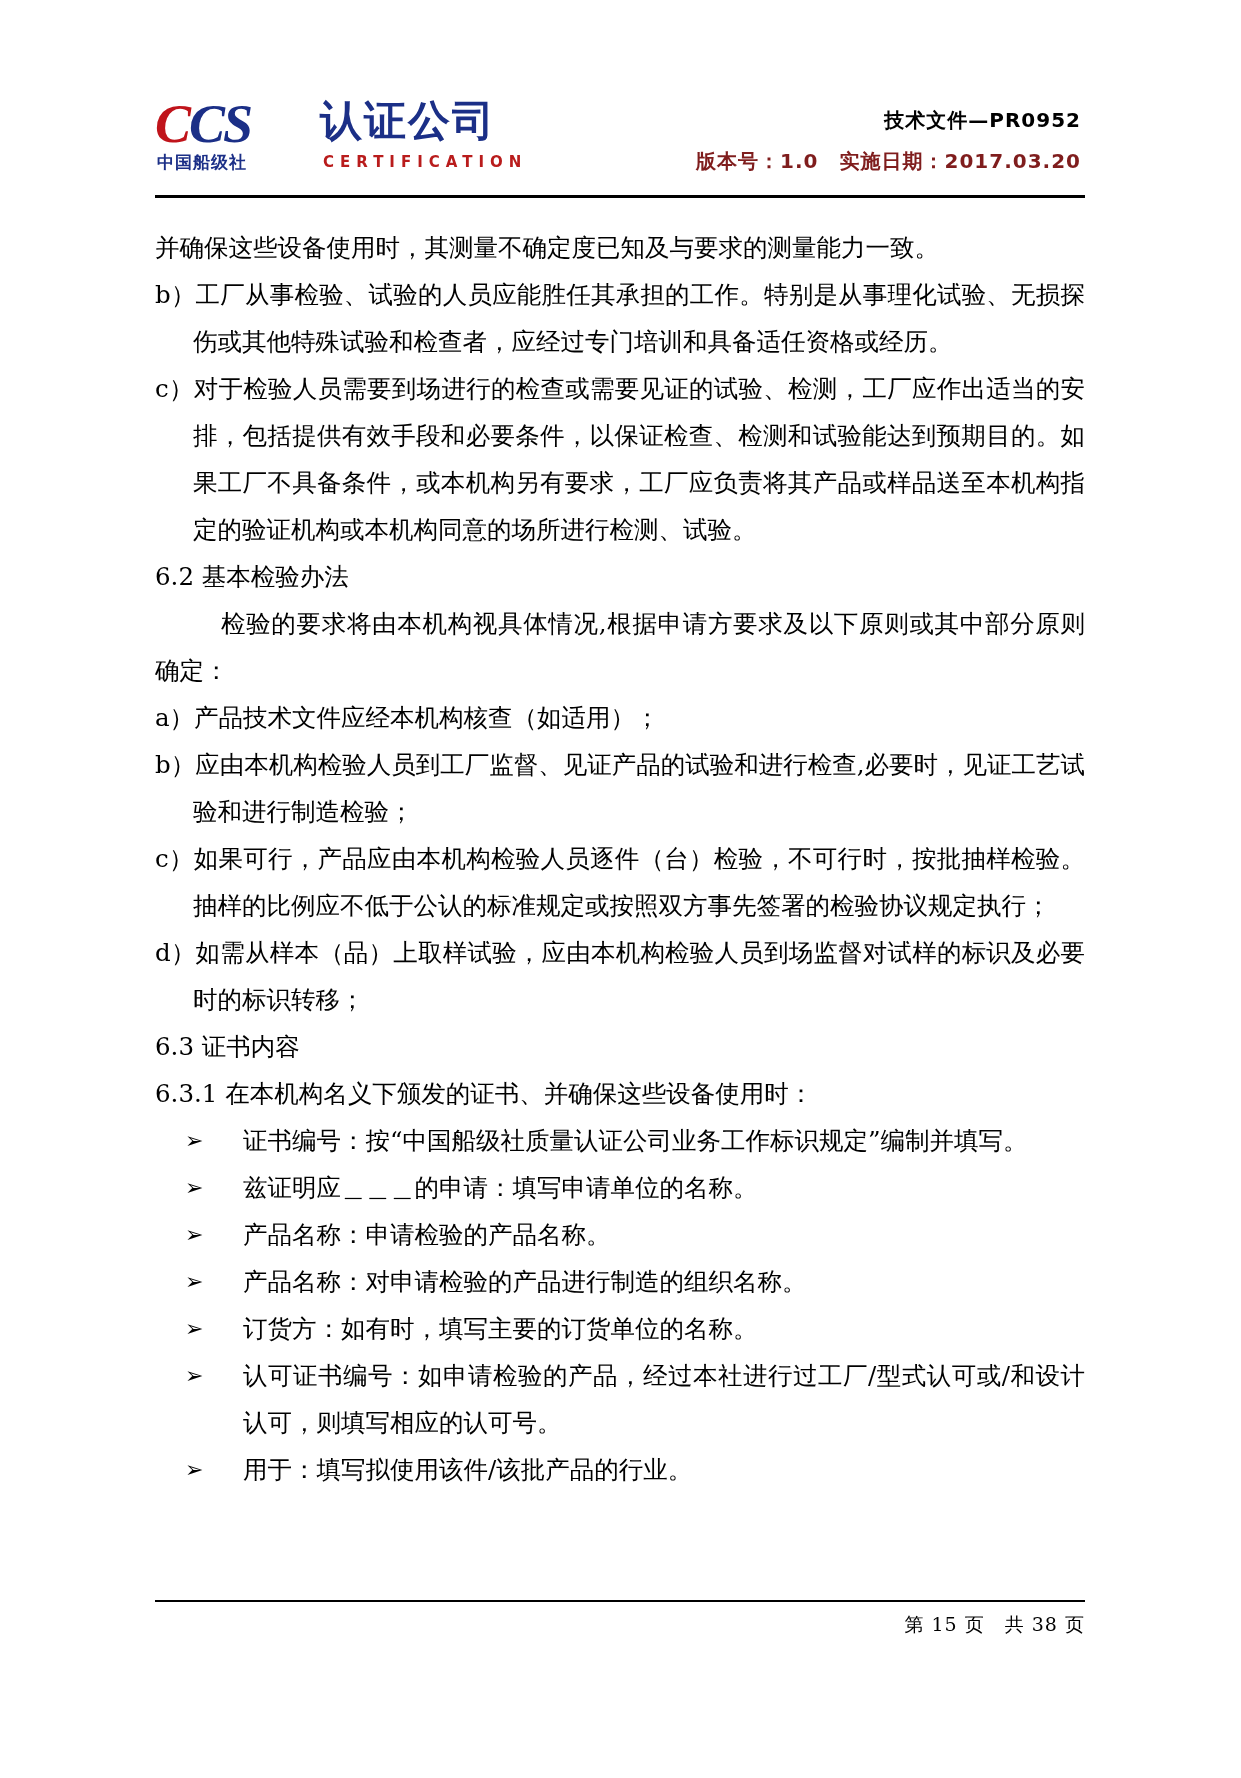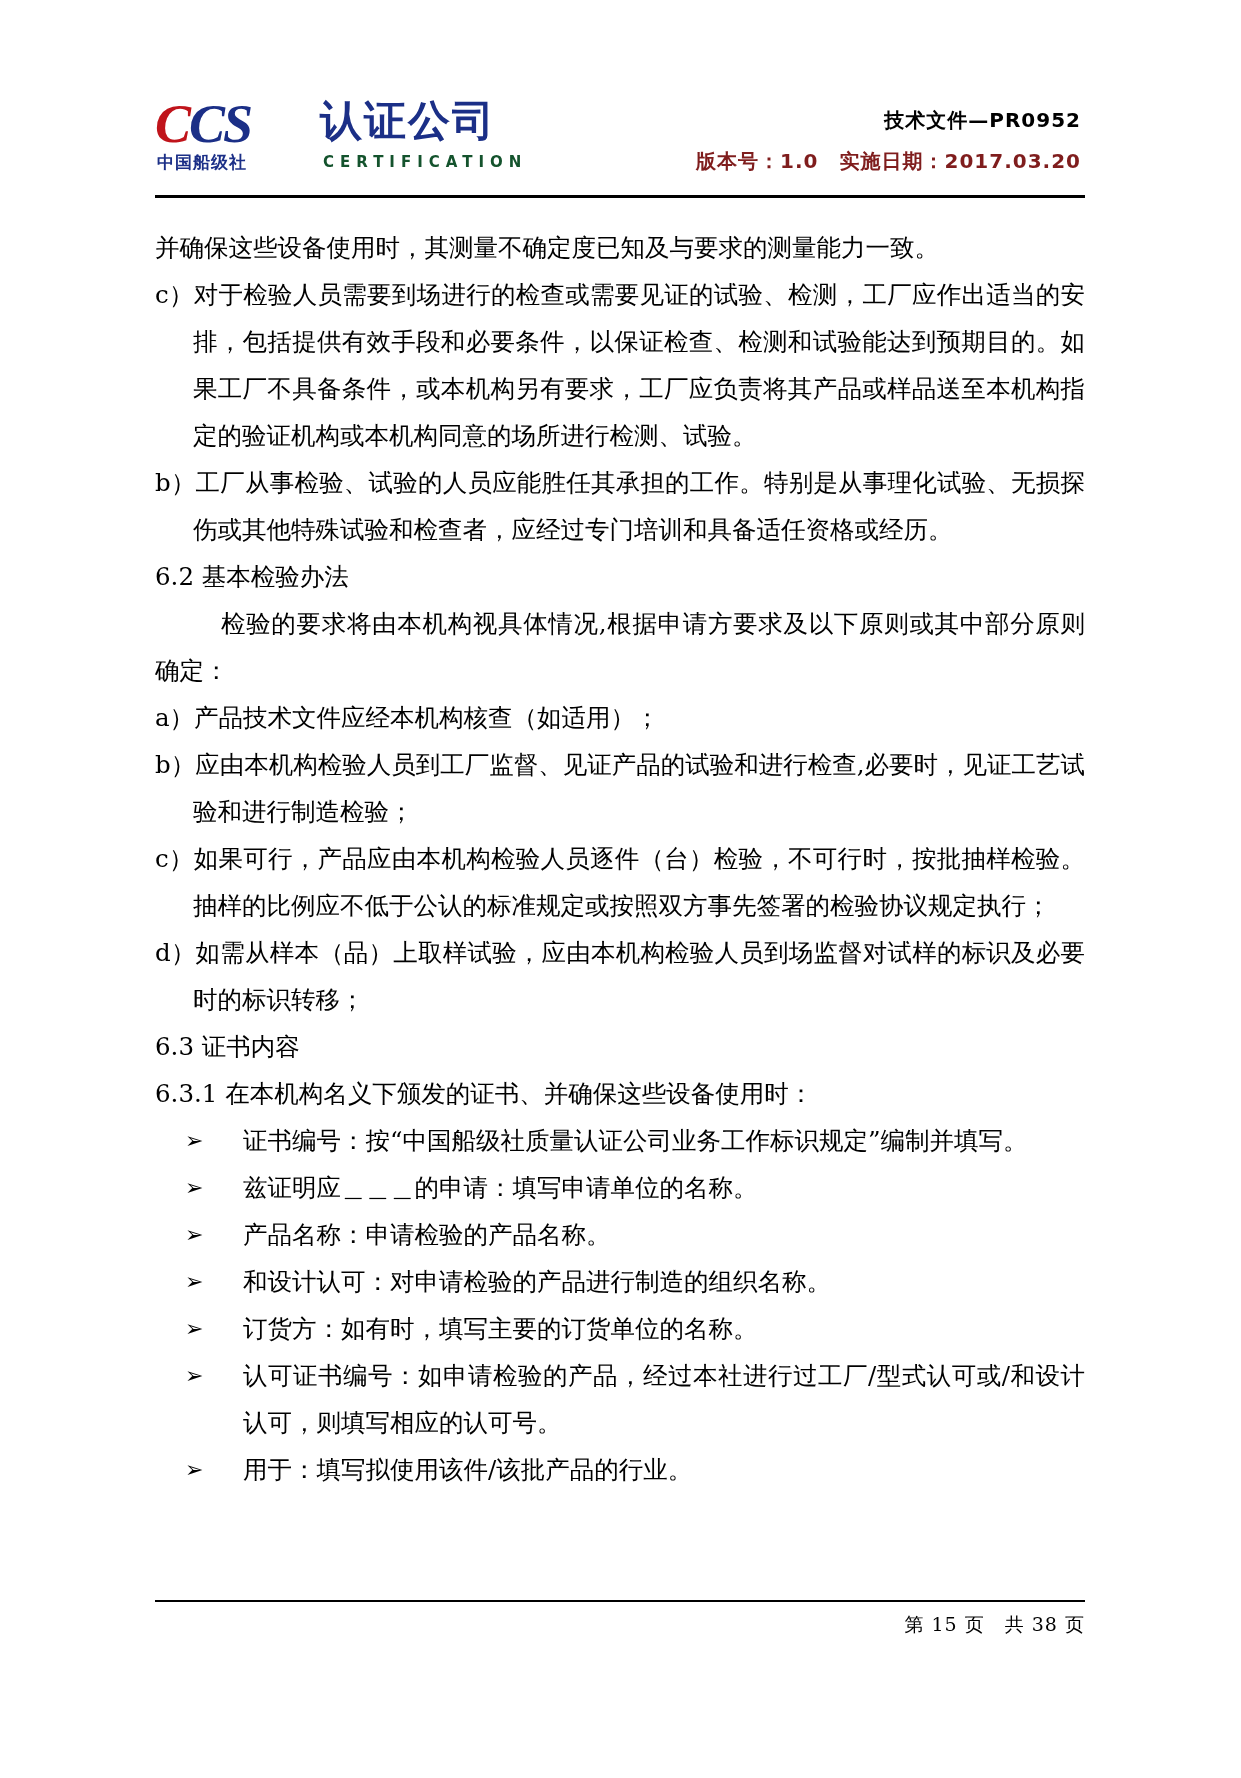--- a/index.html
+++ b/index.html
@@ -69,21 +69,21 @@
     letter-spacing: 2px;
     line-height: 1.05;
   }
   .logo-cert {
     position: absolute;
     left: 168px;
     top: 58px;
     font-family: "DejaVu Sans", sans-serif;
     font-size: 15px;
     font-weight: bold;
-    color: #14532d;
+    color: #b91c1c;
     letter-spacing: 6px;
   }
   .header-right {
     text-align: right;
     padding-top: 12px;
     margin-right: 4px;
   }
   .doc-code {
     font-family: "DejaVu Sans", sans-serif;
     font-size: 20px;
@@ -181,39 +181,39 @@
       <div class="header-right">
         <div class="doc-code">技术文件—PR0952</div>
         <div class="doc-version">版本号：1.0　实施日期：2017.03.20</div>
       </div>
     </div>
     <div class="header-rule"></div>
 
     <div class="body-text">
 
       <p class="p">并确保这些设备使用时，其测量不确定度已知及与要求的测量能力一致。</p>
+      <p class="p indent-hang">b）工厂从事检验、试验的人员应能胜任其承担的工作。特别是从事理化试验、无损探伤或其他特殊试验和检查者，应经过专门培训和具备适任资格或经历。</p>
       <p class="p indent-hang">c）对于检验人员需要到场进行的检查或需要见证的试验、检测，工厂应作出适当的安排，包括提供有效手段和必要条件，以保证检查、检测和试验能达到预期目的。如果工厂不具备条件，或本机构另有要求，工厂应负责将其产品或样品送至本机构指定的验证机构或本机构同意的场所进行检测、试验。</p>
-      <p class="p indent-hang">b）工厂从事检验、试验的人员应能胜任其承担的工作。特别是从事理化试验、无损探伤或其他特殊试验和检查者，应经过专门培训和具备适任资格或经历。</p>
 
       <p class="p">6.2 基本检验办法</p>
       <p class="p indent-first">检验的要求将由本机构视具体情况,根据申请方要求及以下原则或其中部分原则确定：</p>
 
       <p class="p indent-hang">a）产品技术文件应经本机构核查（如适用）；</p>
       <p class="p indent-hang">b）应由本机构检验人员到工厂监督、见证产品的试验和进行检查,必要时，见证工艺试验和进行制造检验；</p>
       <p class="p indent-hang">c）如果可行，产品应由本机构检验人员逐件（台）检验，不可行时，按批抽样检验。抽样的比例应不低于公认的标准规定或按照双方事先签署的检验协议规定执行；</p>
       <p class="p indent-hang">d）如需从样本（品）上取样试验，应由本机构检验人员到场监督对试样的标识及必要时的标识转移；</p>
 
       <p class="p">6.3 证书内容</p>
       <p class="p">6.3.1 在本机构名义下颁发的证书、并确保这些设备使用时：</p>
 
       <ul class="bullets">
         <li><span class="arrow">➢</span><span>证书编号：按“中国船级社质量认证公司业务工作标识规定”编制并填写。</span></li>
         <li><span class="arrow">➢</span><span>兹证明应＿＿＿的申请：填写申请单位的名称。</span></li>
         <li><span class="arrow">➢</span><span>产品名称：申请检验的产品名称。</span></li>
-        <li><span class="arrow">➢</span><span>和设计认可：对申请检验的产品进行制造的组织名称。</span></li>
+        <li><span class="arrow">➢</span><span>产品名称：对申请检验的产品进行制造的组织名称。</span></li>
         <li><span class="arrow">➢</span><span>订货方：如有时，填写主要的订货单位的名称。</span></li>
         <li><span class="arrow">➢</span><span>认可证书编号：如申请检验的产品，经过本社进行过工厂/型式认可或/和设计认可，则填写相应的认可号。</span></li>
         <li><span class="arrow">➢</span><span>用于：填写拟使用该件/该批产品的行业。</span></li>
       </ul>
 
     </div>
   </div>
 
   <div class="footer">
     <div class="footer-rule"></div>

